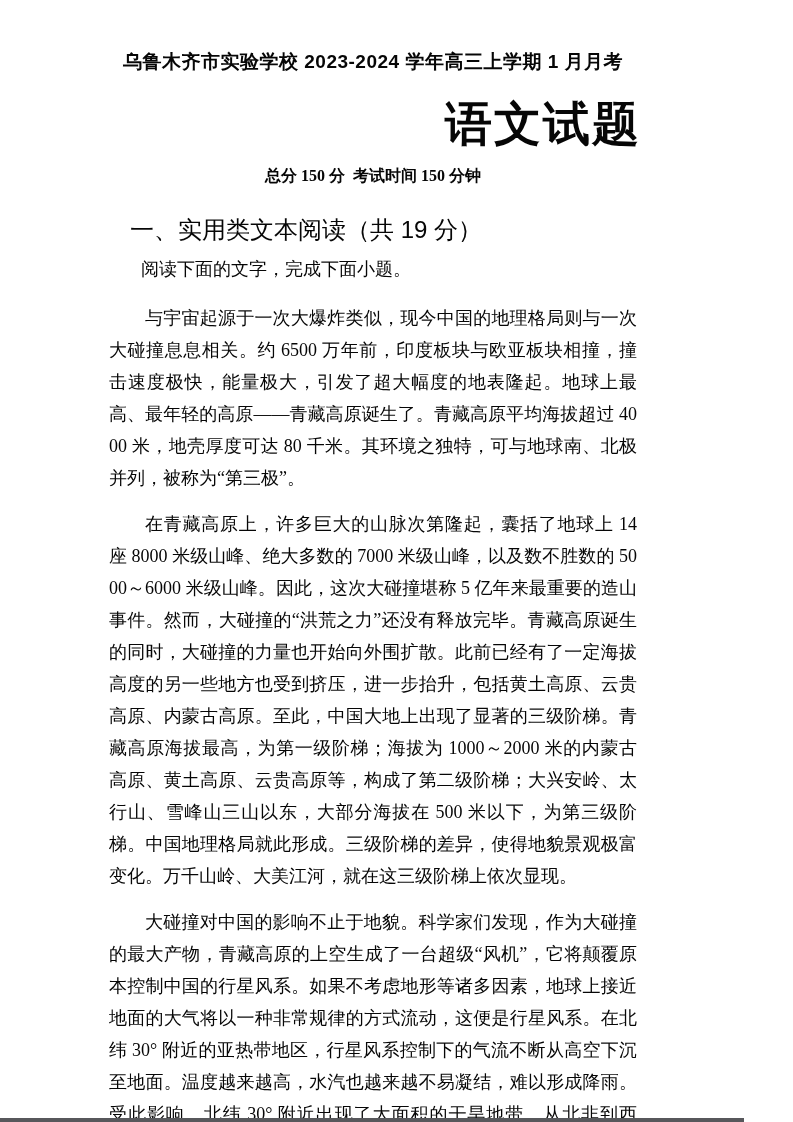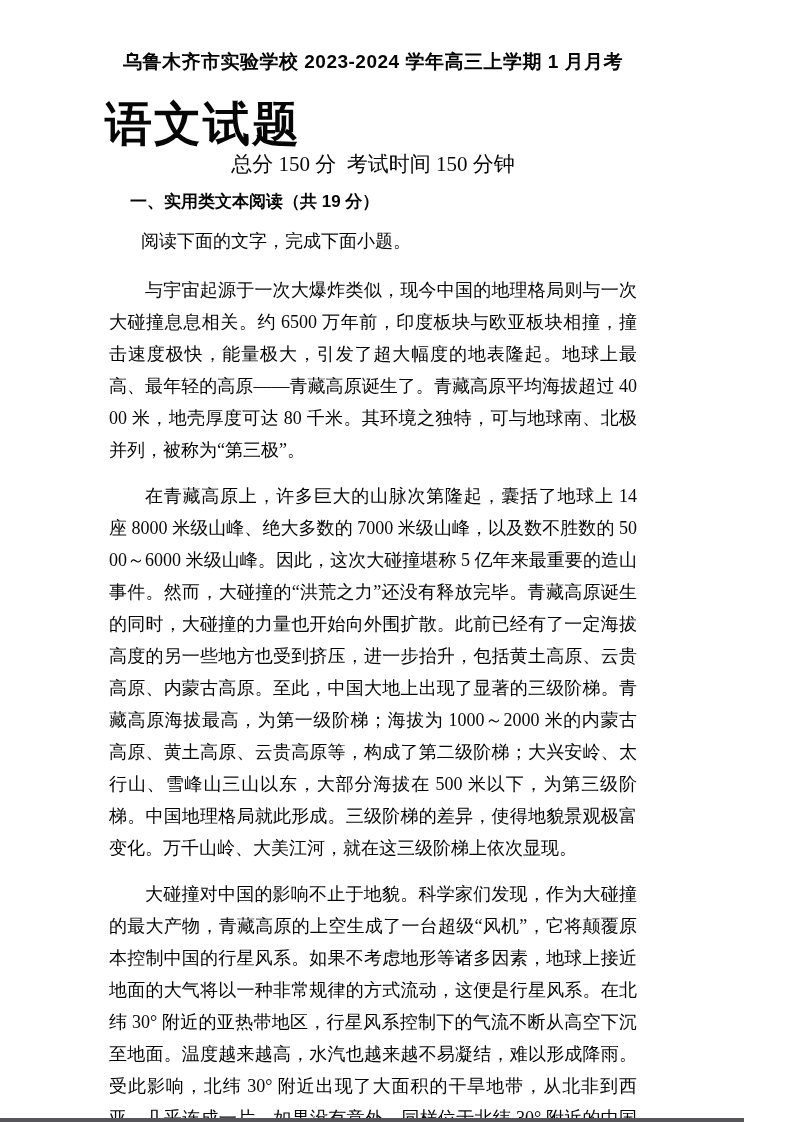--- a/index.html
+++ b/index.html
@@ -20,43 +20,43 @@
   }
   .school-header {
     text-align: center;
     font-family: "Liberation Sans", "DejaVu Sans", sans-serif;
     font-weight: bold;
     font-size: 19px;
     line-height: 24px;
     letter-spacing: 0.5px;
   }
   .exam-title {
-    text-align: left;
+    text-align: right;
     font-family: "DejaVu Serif", "Liberation Serif", serif;
     font-weight: 900;
     font-size: 47px;
     line-height: 56px;
     margin-top: 22px;
     letter-spacing: 2px;
   }
   .exam-info {
     text-align: center;
-    font-weight: normal;
-    font-size: 21px;
+    font-weight: bold;
+    font-size: 16px;
     line-height: 24px;
-    margin-top: 0;
+    margin-top: 12px;
     white-space: pre-wrap;
     font-family: "Liberation Serif", "DejaVu Serif", serif;
   }
   .section-heading {
     font-family: "Liberation Sans", "DejaVu Sans", sans-serif;
-    font-weight: bold;
-    font-size: 17px;
+    font-weight: normal;
+    font-size: 24px;
     line-height: 24px;
-    margin-top: 14px;
+    margin-top: 30px;
     padding-left: 25px;
   }
   .instruction {
     font-size: 18px;
     line-height: 26px;
     margin-top: 14px;
     text-indent: 2em;
   }
   .passage p {
     font-size: 18px;

